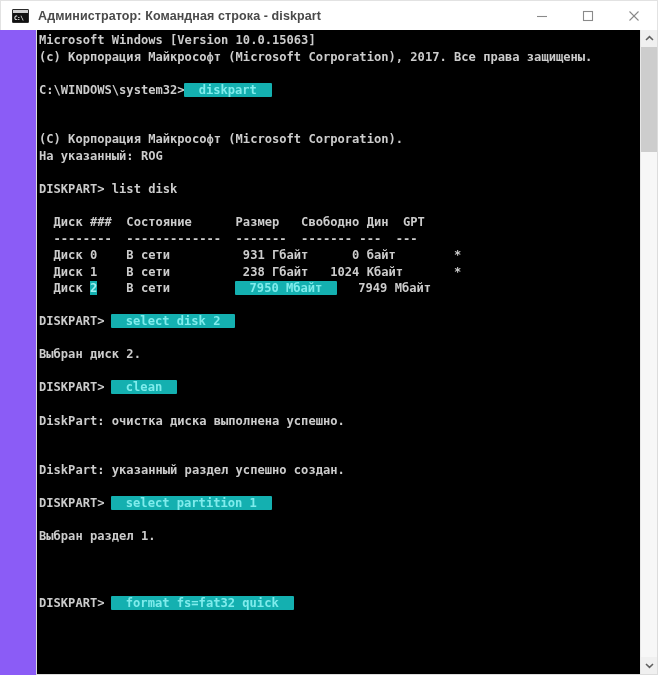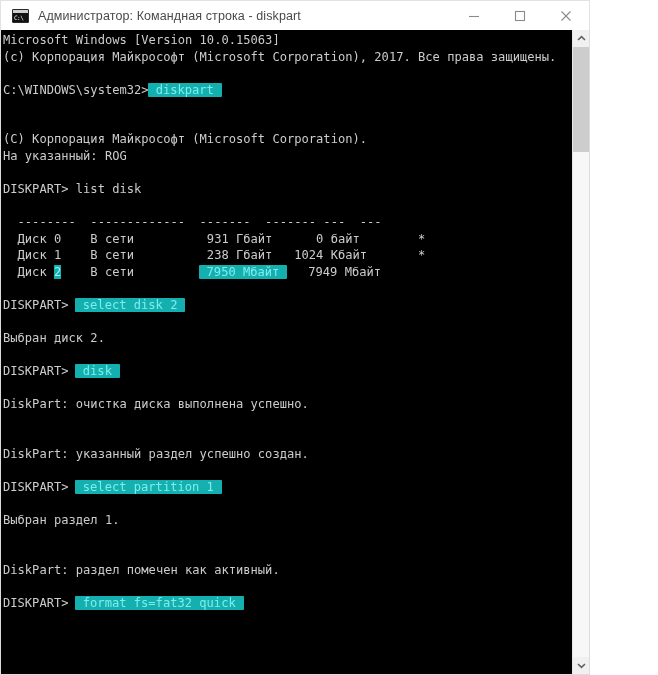--- a/index.html
+++ b/index.html
@@ -9,26 +9,27 @@
   }
   body {
     width: 658px;
     height: 675px;
     overflow: hidden;
     font-family: "Liberation Sans", sans-serif;
   }
 
   .window {
     position: relative;
-    width: 590px;
+    width: 658px;
     height: 675px;
     background: #8b5cf6;
     box-sizing: border-box;
     display: flex;
     flex-direction: column;
+    font-weight: bold;
   }
 
   
   .titlebar {
     height: 30px;
     min-height: 30px;
     background: #ffffff;
     display: flex;
     align-items: center;
     border-top: 1px solid #e2e2e2;
@@ -98,20 +99,21 @@
   .console-area {
     flex: 1 1 auto;
     display: flex;
     background: #000000;
     border-left: 1px solid #dcdcdc;
     border-bottom: 1px solid #dcdcdc;
     border-right: 1px solid #dcdcdc;
     box-sizing: border-box;
     overflow: hidden;
     position: relative;
+    margin-left: 36px;
   }
 
   .console {
     flex: 1 1 auto;
     background: #000000;
     padding: 2px 0 0 2px;
     overflow: hidden;
     position: relative;
   }
 
@@ -123,21 +125,21 @@
     color: #cccccc;
     white-space: pre;
     letter-spacing: 0px;
     position: relative;
   }
   .line.blank { color: transparent; }
 
   .hl {
     background: #14b0b0;
     color: #7fecec;
-    padding: 0 8px;
+    padding: 0 15px;
     margin: 0 -1px;
     border-radius: 1px;
   }
   .hl-sm {
     background: #14b0b0;
     color: #9ff0f0;
   }
 
   
   .scrollbar {
@@ -215,52 +217,52 @@
 
       <div class="line blank">&nbsp;</div>
       <div class="line blank">&nbsp;</div>
       <div class="line">(C) Корпорация Майкрософт (Microsoft Corporation).</div>
       <div class="line">На указанный: ROG</div>
       <div class="line blank">&nbsp;</div>
 
       <div class="line"><span>DISKPART&gt; </span><span>list disk</span></div>
 
       <div class="line blank">&nbsp;</div>
+      <div class="line">  Диск ###  Состояние      Размер   Свободно Дин  GPT</div>
       <div class="line">  --------  -------------  -------  ------- ---  ---</div>
       <div class="line">  Диск 0    В сети          931 Гбайт      0 байт        *</div>
       <div class="line">  Диск 1    В сети          238 Гбайт   1024 Кбайт       *</div>
       <div class="line"><span>  Диск </span><span class="hl-sm">2</span><span>    В сети         </span><span class="hl">7950 Мбайт</span><span>   7949 Мбайт</span></div>
 
       <div class="line blank">&nbsp;</div>
       <div class="line"><span>DISKPART&gt; </span><span class="hl">select disk 2</span></div>
 
       <div class="line blank">&nbsp;</div>
       <div class="line">Выбран диск 2.</div>
       <div class="line blank">&nbsp;</div>
 
-      <div class="line"><span>DISKPART&gt; </span><span class="hl">disk</span></div>
+      <div class="line"><span>DISKPART&gt; </span><span class="hl">clean</span></div>
 
       <div class="line blank">&nbsp;</div>
       <div class="line">DiskPart: очистка диска выполнена успешно.</div>
       <div class="line blank">&nbsp;</div>
 
 
       <div class="line blank">&nbsp;</div>
       <div class="line">DiskPart: указанный раздел успешно создан.</div>
       <div class="line blank">&nbsp;</div>
 
       <div class="line"><span>DISKPART&gt; </span><span class="hl">select partition 1</span></div>
 
       <div class="line blank">&nbsp;</div>
       <div class="line">Выбран раздел 1.</div>
       <div class="line blank">&nbsp;</div>
 
 
       <div class="line blank">&nbsp;</div>
-      <div class="line">DiskPart: раздел помечен как активный.</div>
       <div class="line blank">&nbsp;</div>
 
       <div class="line"><span>DISKPART&gt; </span><span class="hl">format fs=fat32 quick</span></div>
 
     </div>
 
     <div class="scrollbar">
       <div class="sb-arrow">
         <svg width="9" height="7" viewBox="0 0 9 7">
           <path d="M1 5 L4.5 1.6 L8 5"></path>

